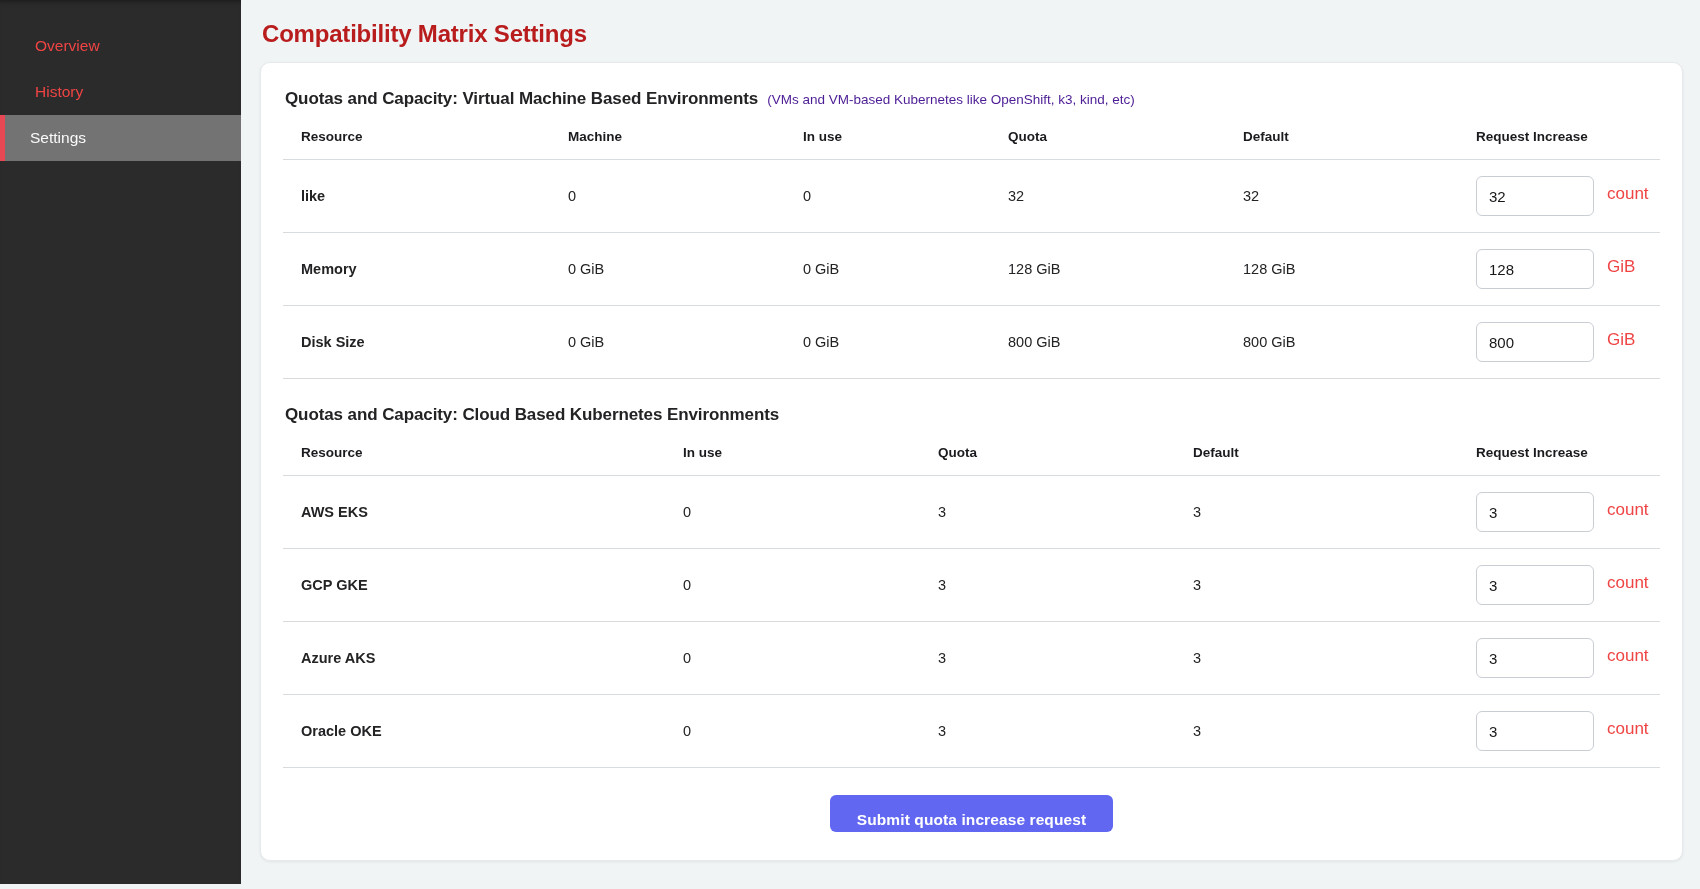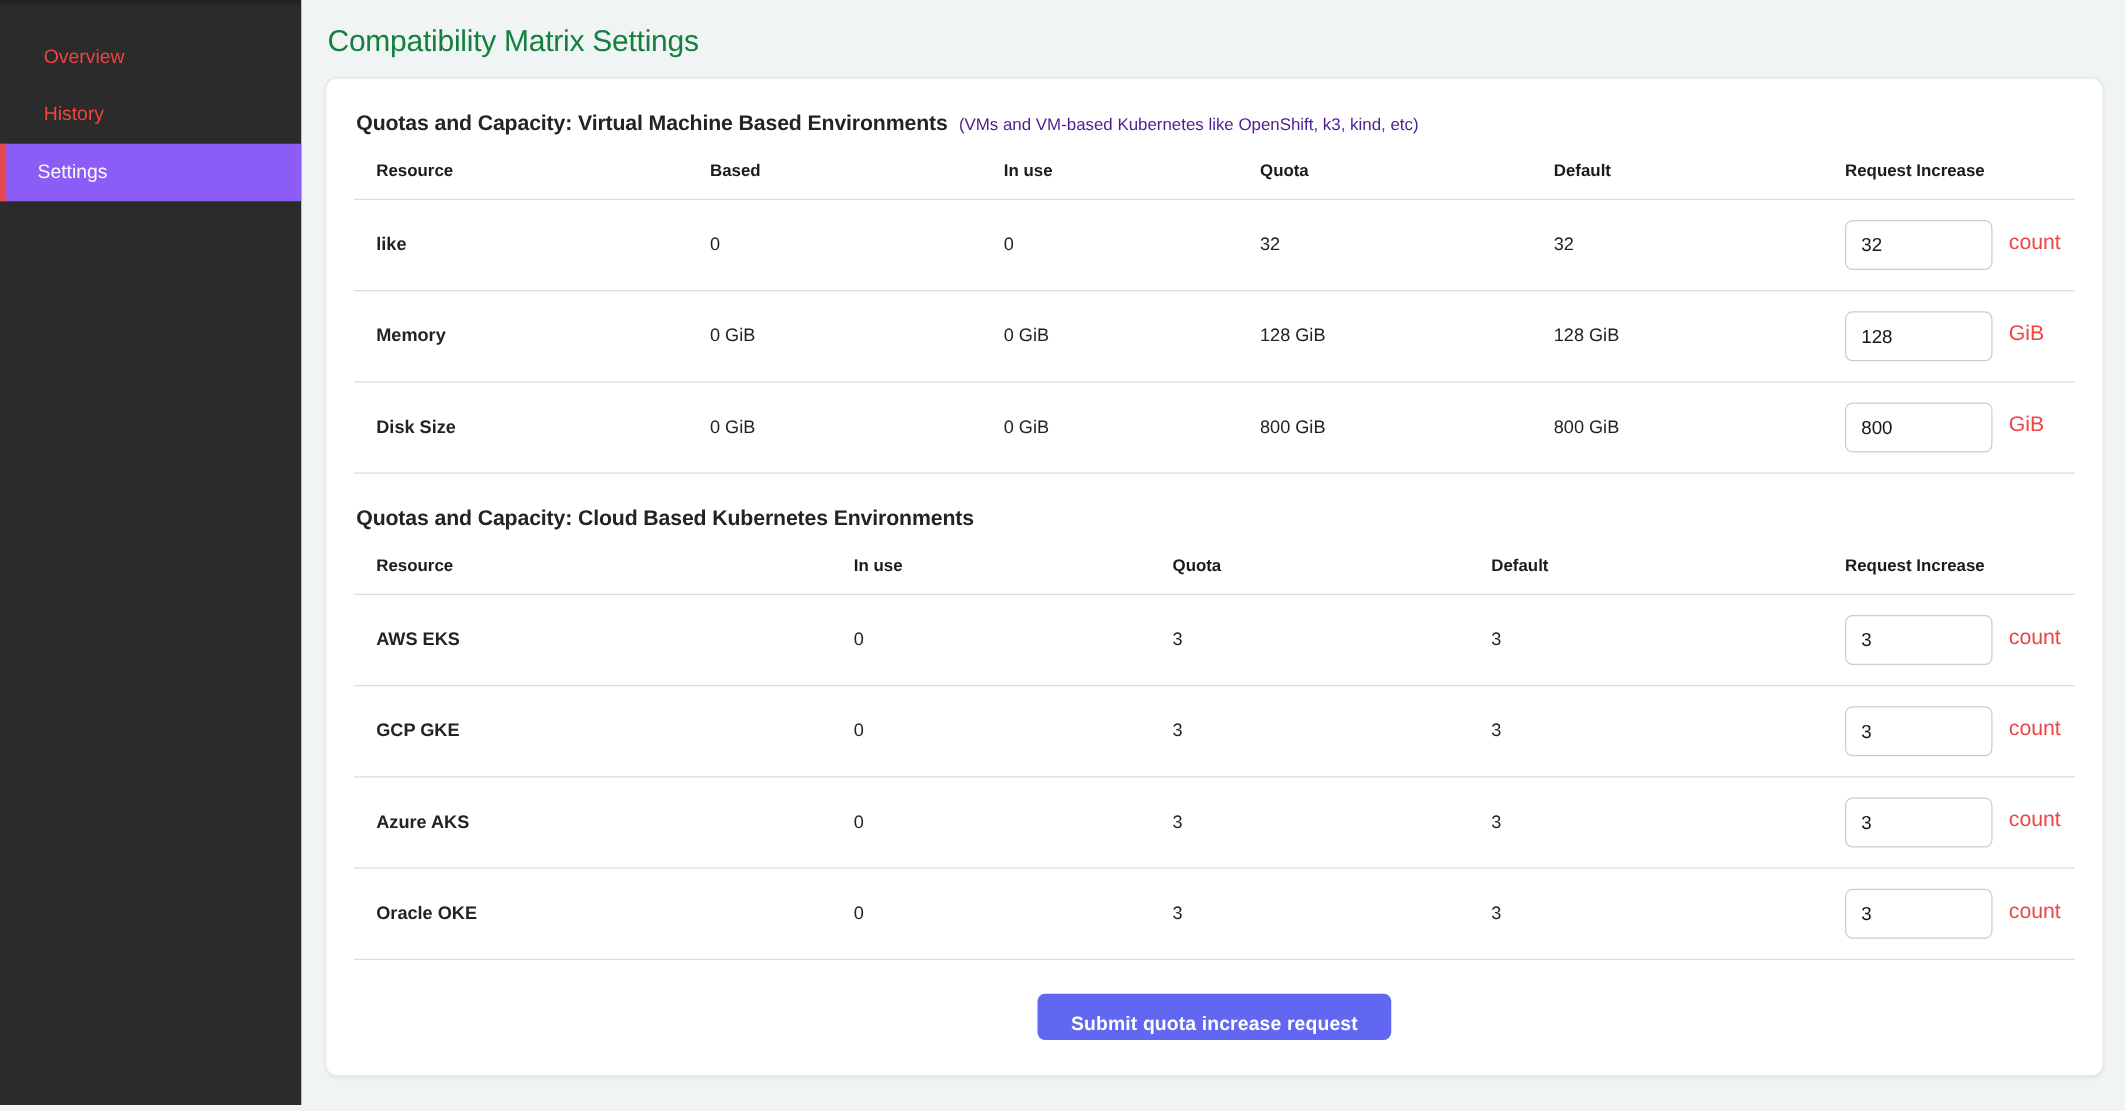--- a/index.html
+++ b/index.html
@@ -16,29 +16,29 @@
     width:241px; height:884px; background:#2b2b2b;
     padding-top:23px; flex:0 0 241px;
     box-shadow:inset 0 6px 6px -6px rgba(0,0,0,.6);
   }
   .nav-item {
     height:46px; display:flex; align-items:center;
     padding-left:30px; border-left:5px solid transparent;
     color:#ef4444; font-size:15.5px; cursor:pointer;
   }
   .nav-item.active {
-    background:#8b5cf6; border-left-color:#e84853; color:#fafafa;
+    background:#737373; border-left-color:#e84853; color:#fafafa;
     padding-left:25px; border-left-width:5px;
   }
   .nav-item.active { border-left:5px solid #e84853; padding-left:25px; }
 
   
   .main { flex:1; min-width:0; }
   .page-title {
-    font-size:24px; font-weight:400; color:#15803d;
+    font-size:24px; font-weight:700; color:#b91c1c;
     margin:20px 12px 0 21px; letter-spacing:-0.2px;
   }
   .card {
     background:#ffffff; border:1px solid #e7eaec; border-radius:10px;
     box-shadow:0 1px 3px rgba(16,24,40,.07);
     margin:14px 17px 0 19px;
     padding:26px 22px 18px 22px;
   }
   .section-heading { display:flex; align-items:baseline; margin-left:2px; }
   .section-heading h2 { font-size:17px; font-weight:700; color:#232326; letter-spacing:-0.1px; }
@@ -95,21 +95,21 @@
     <section class="card">
 
       <div class="section-heading">
         <h2>Quotas and Capacity: Virtual Machine Based Environments</h2>
         <span class="sub">(VMs and VM-based Kubernetes like OpenShift, k3, kind, etc)</span>
       </div>
 
       <div class="table t1">
         <div class="row thead">
           <div class="cell">Resource</div>
-          <div class="cell">Based</div>
+          <div class="cell">Machine</div>
           <div class="cell">In use</div>
           <div class="cell">Quota</div>
           <div class="cell">Default</div>
           <div class="cell">Request Increase</div>
         </div>
 
         <div class="row trow">
           <div class="cell resource">like</div>
           <div class="cell value">0</div>
           <div class="cell value">0</div>

